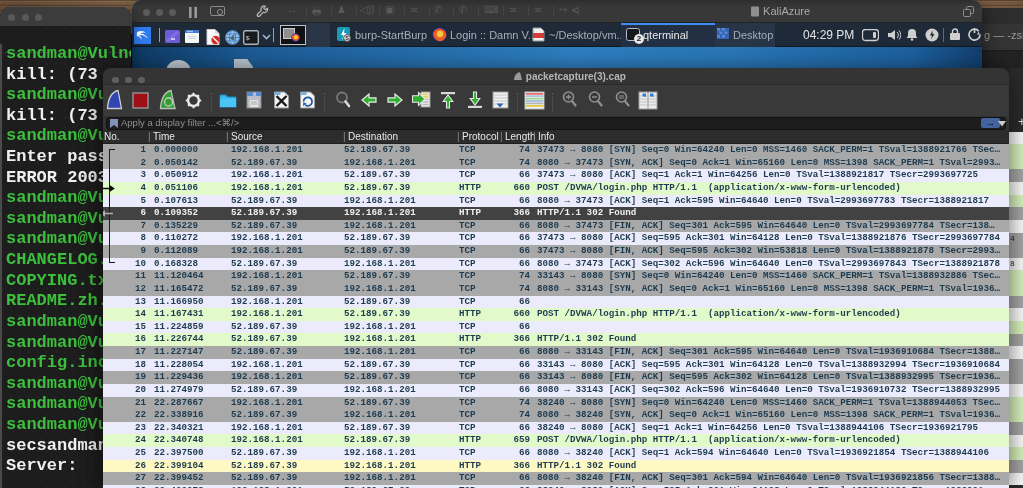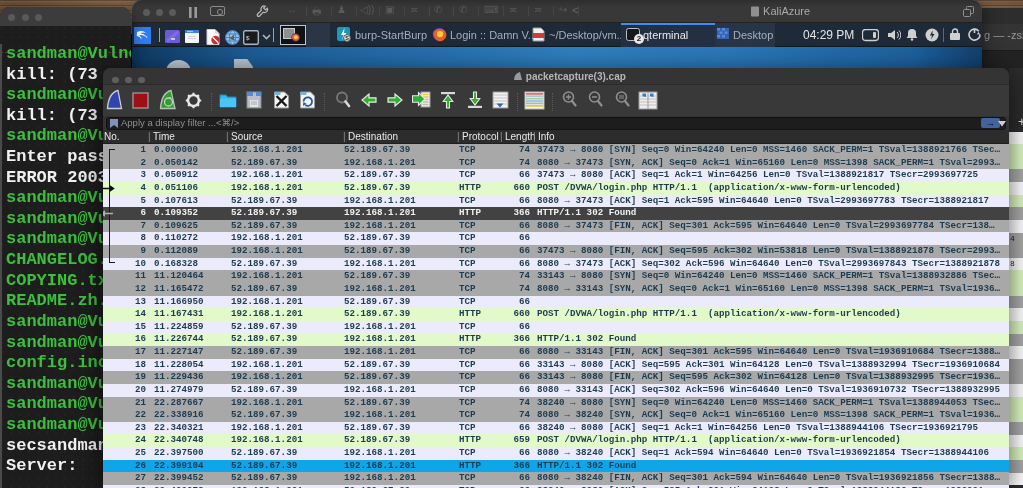--- a/index.html
+++ b/index.html
@@ -495,40 +495,40 @@
         <span style="left:402px">Length</span>
       <span class="hsep" style="left:430px">|</span>
         <span style="left:435px">Info</span>
     </div>
 <div class="pr" style="top:76.00px;background:#a8a8a8;color:#1d3b50"><span class="cno">1</span><span class="ct">0.000000</span><span class="cs">192.168.1.201</span><span class="cd">52.189.67.39</span><span class="cp">TCP</span><span class="cl">74</span><span class="ci">37473 → 8080 [SYN] Seq=0 Win=64240 Len=0 MSS=1460 SACK_PERM=1 TSval=1388921766 TSec…</span></div>
 <div class="pr" style="top:88.63px;background:#a8a8a8;color:#1d3b50"><span class="cno">2</span><span class="ct">0.050142</span><span class="cs">52.189.67.39</span><span class="cd">192.168.1.201</span><span class="cp">TCP</span><span class="cl">74</span><span class="ci">8080 → 37473 [SYN, ACK] Seq=0 Ack=1 Win=65160 Len=0 MSS=1398 SACK_PERM=1 TSval=2993…</span></div>
 <div class="pr" style="top:101.26px;background:#ecebfc;color:#1d3b50"><span class="cno">3</span><span class="ct">0.050912</span><span class="cs">192.168.1.201</span><span class="cd">52.189.67.39</span><span class="cp">TCP</span><span class="cl">66</span><span class="ci">37473 → 8080 [ACK] Seq=1 Ack=1 Win=64256 Len=0 TSval=1388921817 TSecr=2993697725</span></div>
 <div class="pr" style="top:113.89px;background:#e2fac9;color:#1d3b50"><span class="cno">4</span><span class="ct">0.051106</span><span class="cs">192.168.1.201</span><span class="cd">52.189.67.39</span><span class="cp">HTTP</span><span class="cl">660</span><span class="ci">POST /DVWA/login.php HTTP/1.1  (application/x-www-form-urlencoded)</span></div>
 <div class="pr" style="top:126.52px;background:#ecebfc;color:#1d3b50"><span class="cno">5</span><span class="ct">0.107613</span><span class="cs">52.189.67.39</span><span class="cd">192.168.1.201</span><span class="cp">TCP</span><span class="cl">66</span><span class="ci">8080 → 37473 [ACK] Seq=1 Ack=595 Win=64640 Len=0 TSval=2993697783 TSecr=1388921817</span></div>
 <div class="pr" style="top:139.15px;background:#424242;color:#eef0f2"><span class="cno">6</span><span class="ct">0.109352</span><span class="cs">52.189.67.39</span><span class="cd">192.168.1.201</span><span class="cp">HTTP</span><span class="cl">366</span><span class="ci">HTTP/1.1 302 Found </span></div>
-<div class="pr" style="top:151.78px;background:#a8a8a8;color:#1d3b50"><span class="cno">7</span><span class="ct">0.109625</span><span class="cs">52.189.67.39</span><span class="cd">192.168.1.201</span><span class="cp">TCP</span><span class="cl">66</span><span class="ci">8080 → 37473 [FIN, ACK] Seq=301 Ack=595 Win=64640 Len=0 TSval=2993697784 TSecr=138…</span></div>
-<div class="pr" style="top:164.41px;background:#ecebfc;color:#1d3b50"><span class="cno">8</span><span class="ct">0.110272</span><span class="cs">192.168.1.201</span><span class="cd">52.189.67.39</span><span class="cp">TCP</span><span class="cl">66</span></div>
+<div class="pr" style="top:151.78px;background:#a8a8a8;color:#1d3b50"><span class="cno">7</span><span class="ct">0.135229</span><span class="cs">52.189.67.39</span><span class="cd">192.168.1.201</span><span class="cp">TCP</span><span class="cl">66</span><span class="ci">8080 → 37473 [FIN, ACK] Seq=301 Ack=595 Win=64640 Len=0 TSval=2993697784 TSecr=138…</span></div>
+<div class="pr" style="top:164.41px;background:#ecebfc;color:#1d3b50"><span class="cno">8</span><span class="ct">0.110272</span><span class="cs">192.168.1.201</span><span class="cd">52.189.67.39</span><span class="cp">TCP</span><span class="cl">66</span><span class="ci">37473 → 8080 [ACK] Seq=595 Ack=301 Win=64128 Len=0 TSval=1388921876 TSecr=2993697784</span></div>
 <div class="pr" style="top:177.04px;background:#a8a8a8;color:#1d3b50"><span class="cno">9</span><span class="ct">0.112089</span><span class="cs">192.168.1.201</span><span class="cd">52.189.67.39</span><span class="cp">TCP</span><span class="cl">66</span><span class="ci">37473 → 8080 [FIN, ACK] Seq=595 Ack=302 Win=53818 Len=0 TSval=1388921878 TSecr=2993…</span></div>
 <div class="pr" style="top:189.67px;background:#ecebfc;color:#1d3b50"><span class="cno">10</span><span class="ct">0.168328</span><span class="cs">52.189.67.39</span><span class="cd">192.168.1.201</span><span class="cp">TCP</span><span class="cl">66</span><span class="ci">8080 → 37473 [ACK] Seq=302 Ack=596 Win=64640 Len=0 TSval=2993697843 TSecr=1388921878</span></div>
 <div class="pr" style="top:202.30px;background:#a8a8a8;color:#1d3b50"><span class="cno">11</span><span class="ct">11.120464</span><span class="cs">192.168.1.201</span><span class="cd">52.189.67.39</span><span class="cp">TCP</span><span class="cl">74</span><span class="ci">33143 → 8080 [SYN] Seq=0 Win=64240 Len=0 MSS=1460 SACK_PERM=1 TSval=1388932886 TSec…</span></div>
 <div class="pr" style="top:214.93px;background:#a8a8a8;color:#1d3b50"><span class="cno">12</span><span class="ct">11.165472</span><span class="cs">52.189.67.39</span><span class="cd">192.168.1.201</span><span class="cp">TCP</span><span class="cl">74</span><span class="ci">8080 → 33143 [SYN, ACK] Seq=0 Ack=1 Win=65160 Len=0 MSS=1398 SACK_PERM=1 TSval=1936…</span></div>
 <div class="pr" style="top:227.56px;background:#ecebfc;color:#1d3b50"><span class="cno">13</span><span class="ct">11.166950</span><span class="cs">192.168.1.201</span><span class="cd">52.189.67.39</span><span class="cp">TCP</span><span class="cl">66</span></div>
 <div class="pr" style="top:240.19px;background:#e2fac9;color:#1d3b50"><span class="cno">14</span><span class="ct">11.167431</span><span class="cs">192.168.1.201</span><span class="cd">52.189.67.39</span><span class="cp">HTTP</span><span class="cl">660</span><span class="ci">POST /DVWA/login.php HTTP/1.1  (application/x-www-form-urlencoded)</span></div>
 <div class="pr" style="top:252.82px;background:#ecebfc;color:#1d3b50"><span class="cno">15</span><span class="ct">11.224859</span><span class="cs">52.189.67.39</span><span class="cd">192.168.1.201</span><span class="cp">TCP</span><span class="cl">66</span></div>
 <div class="pr" style="top:265.45px;background:#e2fac9;color:#1d3b50"><span class="cno">16</span><span class="ct">11.226744</span><span class="cs">52.189.67.39</span><span class="cd">192.168.1.201</span><span class="cp">HTTP</span><span class="cl">366</span><span class="ci">HTTP/1.1 302 Found </span></div>
 <div class="pr" style="top:278.08px;background:#a8a8a8;color:#1d3b50"><span class="cno">17</span><span class="ct">11.227147</span><span class="cs">52.189.67.39</span><span class="cd">192.168.1.201</span><span class="cp">TCP</span><span class="cl">66</span><span class="ci">8080 → 33143 [FIN, ACK] Seq=301 Ack=595 Win=64640 Len=0 TSval=1936910684 TSecr=1388…</span></div>
 <div class="pr" style="top:290.71px;background:#ecebfc;color:#1d3b50"><span class="cno">18</span><span class="ct">11.228054</span><span class="cs">192.168.1.201</span><span class="cd">52.189.67.39</span><span class="cp">TCP</span><span class="cl">66</span><span class="ci">33143 → 8080 [ACK] Seq=595 Ack=301 Win=64128 Len=0 TSval=1388932994 TSecr=1936910684</span></div>
 <div class="pr" style="top:303.34px;background:#a8a8a8;color:#1d3b50"><span class="cno">19</span><span class="ct">11.229436</span><span class="cs">192.168.1.201</span><span class="cd">52.189.67.39</span><span class="cp">TCP</span><span class="cl">66</span><span class="ci">33143 → 8080 [FIN, ACK] Seq=595 Ack=302 Win=64128 Len=0 TSval=1388932995 TSecr=1936…</span></div>
 <div class="pr" style="top:315.97px;background:#ecebfc;color:#1d3b50"><span class="cno">20</span><span class="ct">11.274979</span><span class="cs">52.189.67.39</span><span class="cd">192.168.1.201</span><span class="cp">TCP</span><span class="cl">66</span><span class="ci">8080 → 33143 [ACK] Seq=302 Ack=596 Win=64640 Len=0 TSval=1936910732 TSecr=1388932995</span></div>
 <div class="pr" style="top:328.60px;background:#a8a8a8;color:#1d3b50"><span class="cno">21</span><span class="ct">22.287667</span><span class="cs">192.168.1.201</span><span class="cd">52.189.67.39</span><span class="cp">TCP</span><span class="cl">74</span><span class="ci">38240 → 8080 [SYN] Seq=0 Win=64240 Len=0 MSS=1460 SACK_PERM=1 TSval=1388944053 TSec…</span></div>
 <div class="pr" style="top:341.23px;background:#a8a8a8;color:#1d3b50"><span class="cno">22</span><span class="ct">22.338916</span><span class="cs">52.189.67.39</span><span class="cd">192.168.1.201</span><span class="cp">TCP</span><span class="cl">74</span><span class="ci">8080 → 38240 [SYN, ACK] Seq=0 Ack=1 Win=65160 Len=0 MSS=1398 SACK_PERM=1 TSval=1936…</span></div>
 <div class="pr" style="top:353.86px;background:#ecebfc;color:#1d3b50"><span class="cno">23</span><span class="ct">22.340321</span><span class="cs">192.168.1.201</span><span class="cd">52.189.67.39</span><span class="cp">TCP</span><span class="cl">66</span><span class="ci">38240 → 8080 [ACK] Seq=1 Ack=1 Win=64256 Len=0 TSval=1388944106 TSecr=1936921795</span></div>
 <div class="pr" style="top:366.49px;background:#e2fac9;color:#1d3b50"><span class="cno">24</span><span class="ct">22.340748</span><span class="cs">192.168.1.201</span><span class="cd">52.189.67.39</span><span class="cp">HTTP</span><span class="cl">659</span><span class="ci">POST /DVWA/login.php HTTP/1.1  (application/x-www-form-urlencoded)</span></div>
 <div class="pr" style="top:379.12px;background:#ecebfc;color:#1d3b50"><span class="cno">25</span><span class="ct">22.397500</span><span class="cs">52.189.67.39</span><span class="cd">192.168.1.201</span><span class="cp">TCP</span><span class="cl">66</span><span class="ci">8080 → 38240 [ACK] Seq=1 Ack=594 Win=64640 Len=0 TSval=1936921854 TSecr=1388944106</span></div>
-<div class="pr" style="top:391.75px;background:#0ea5e9;color:#1d3b50"><span class="cno">26</span><span class="ct">22.399104</span><span class="cs">52.189.67.39</span><span class="cd">192.168.1.201</span><span class="cp">HTTP</span><span class="cl">366</span><span class="ci">HTTP/1.1 302 Found</span></div>
+<div class="pr" style="top:391.75px;background:#fef9c3;color:#1d3b50"><span class="cno">26</span><span class="ct">22.399104</span><span class="cs">52.189.67.39</span><span class="cd">192.168.1.201</span><span class="cp">HTTP</span><span class="cl">366</span><span class="ci">HTTP/1.1 302 Found</span></div>
 <div class="pr" style="top:404.38px;background:#a8a8a8;color:#1d3b50"><span class="cno">27</span><span class="ct">22.399452</span><span class="cs">52.189.67.39</span><span class="cd">192.168.1.201</span><span class="cp">TCP</span><span class="cl">66</span><span class="ci">8080 → 38240 [FIN, ACK] Seq=301 Ack=594 Win=64640 Len=0 TSval=1936921856 TSecr=1388…</span></div>
 <div class="pr" style="top:417.01px;background:#ecebfc;color:#1d3b50"><span class="cno">28</span><span class="ct">22.400078</span><span class="cs">192.168.1.201</span><span class="cd">52.189.67.39</span><span class="cp">TCP</span><span class="cl">66</span><span class="ci">38240 → 8080 [ACK] Seq=595 Ack=301 Win=64128 Len=0 TSval=1388944186 TSecr=1936921…</span></div>
 
     <div class="blin" style="left:6px;top:80.5px;width:1px;height:114px"></div>
     <div class="blin" style="left:6px;top:80.5px;width:6px;height:1px"></div>
     <div class="blin" style="left:6px;top:193.5px;width:6px;height:1px"></div>
     <svg style="position:absolute;left:-1px;top:115.5px" width="13" height="9" viewBox="0 0 13 9">
         <line x1="0" y1="4.5" x2="8" y2="4.5" stroke="#0c0c0c" stroke-width="1.4"></line>
         <path d="M8 1.2 L12.8 4.5 8 7.8z" fill="#0c0c0c"></path>
       </svg>

